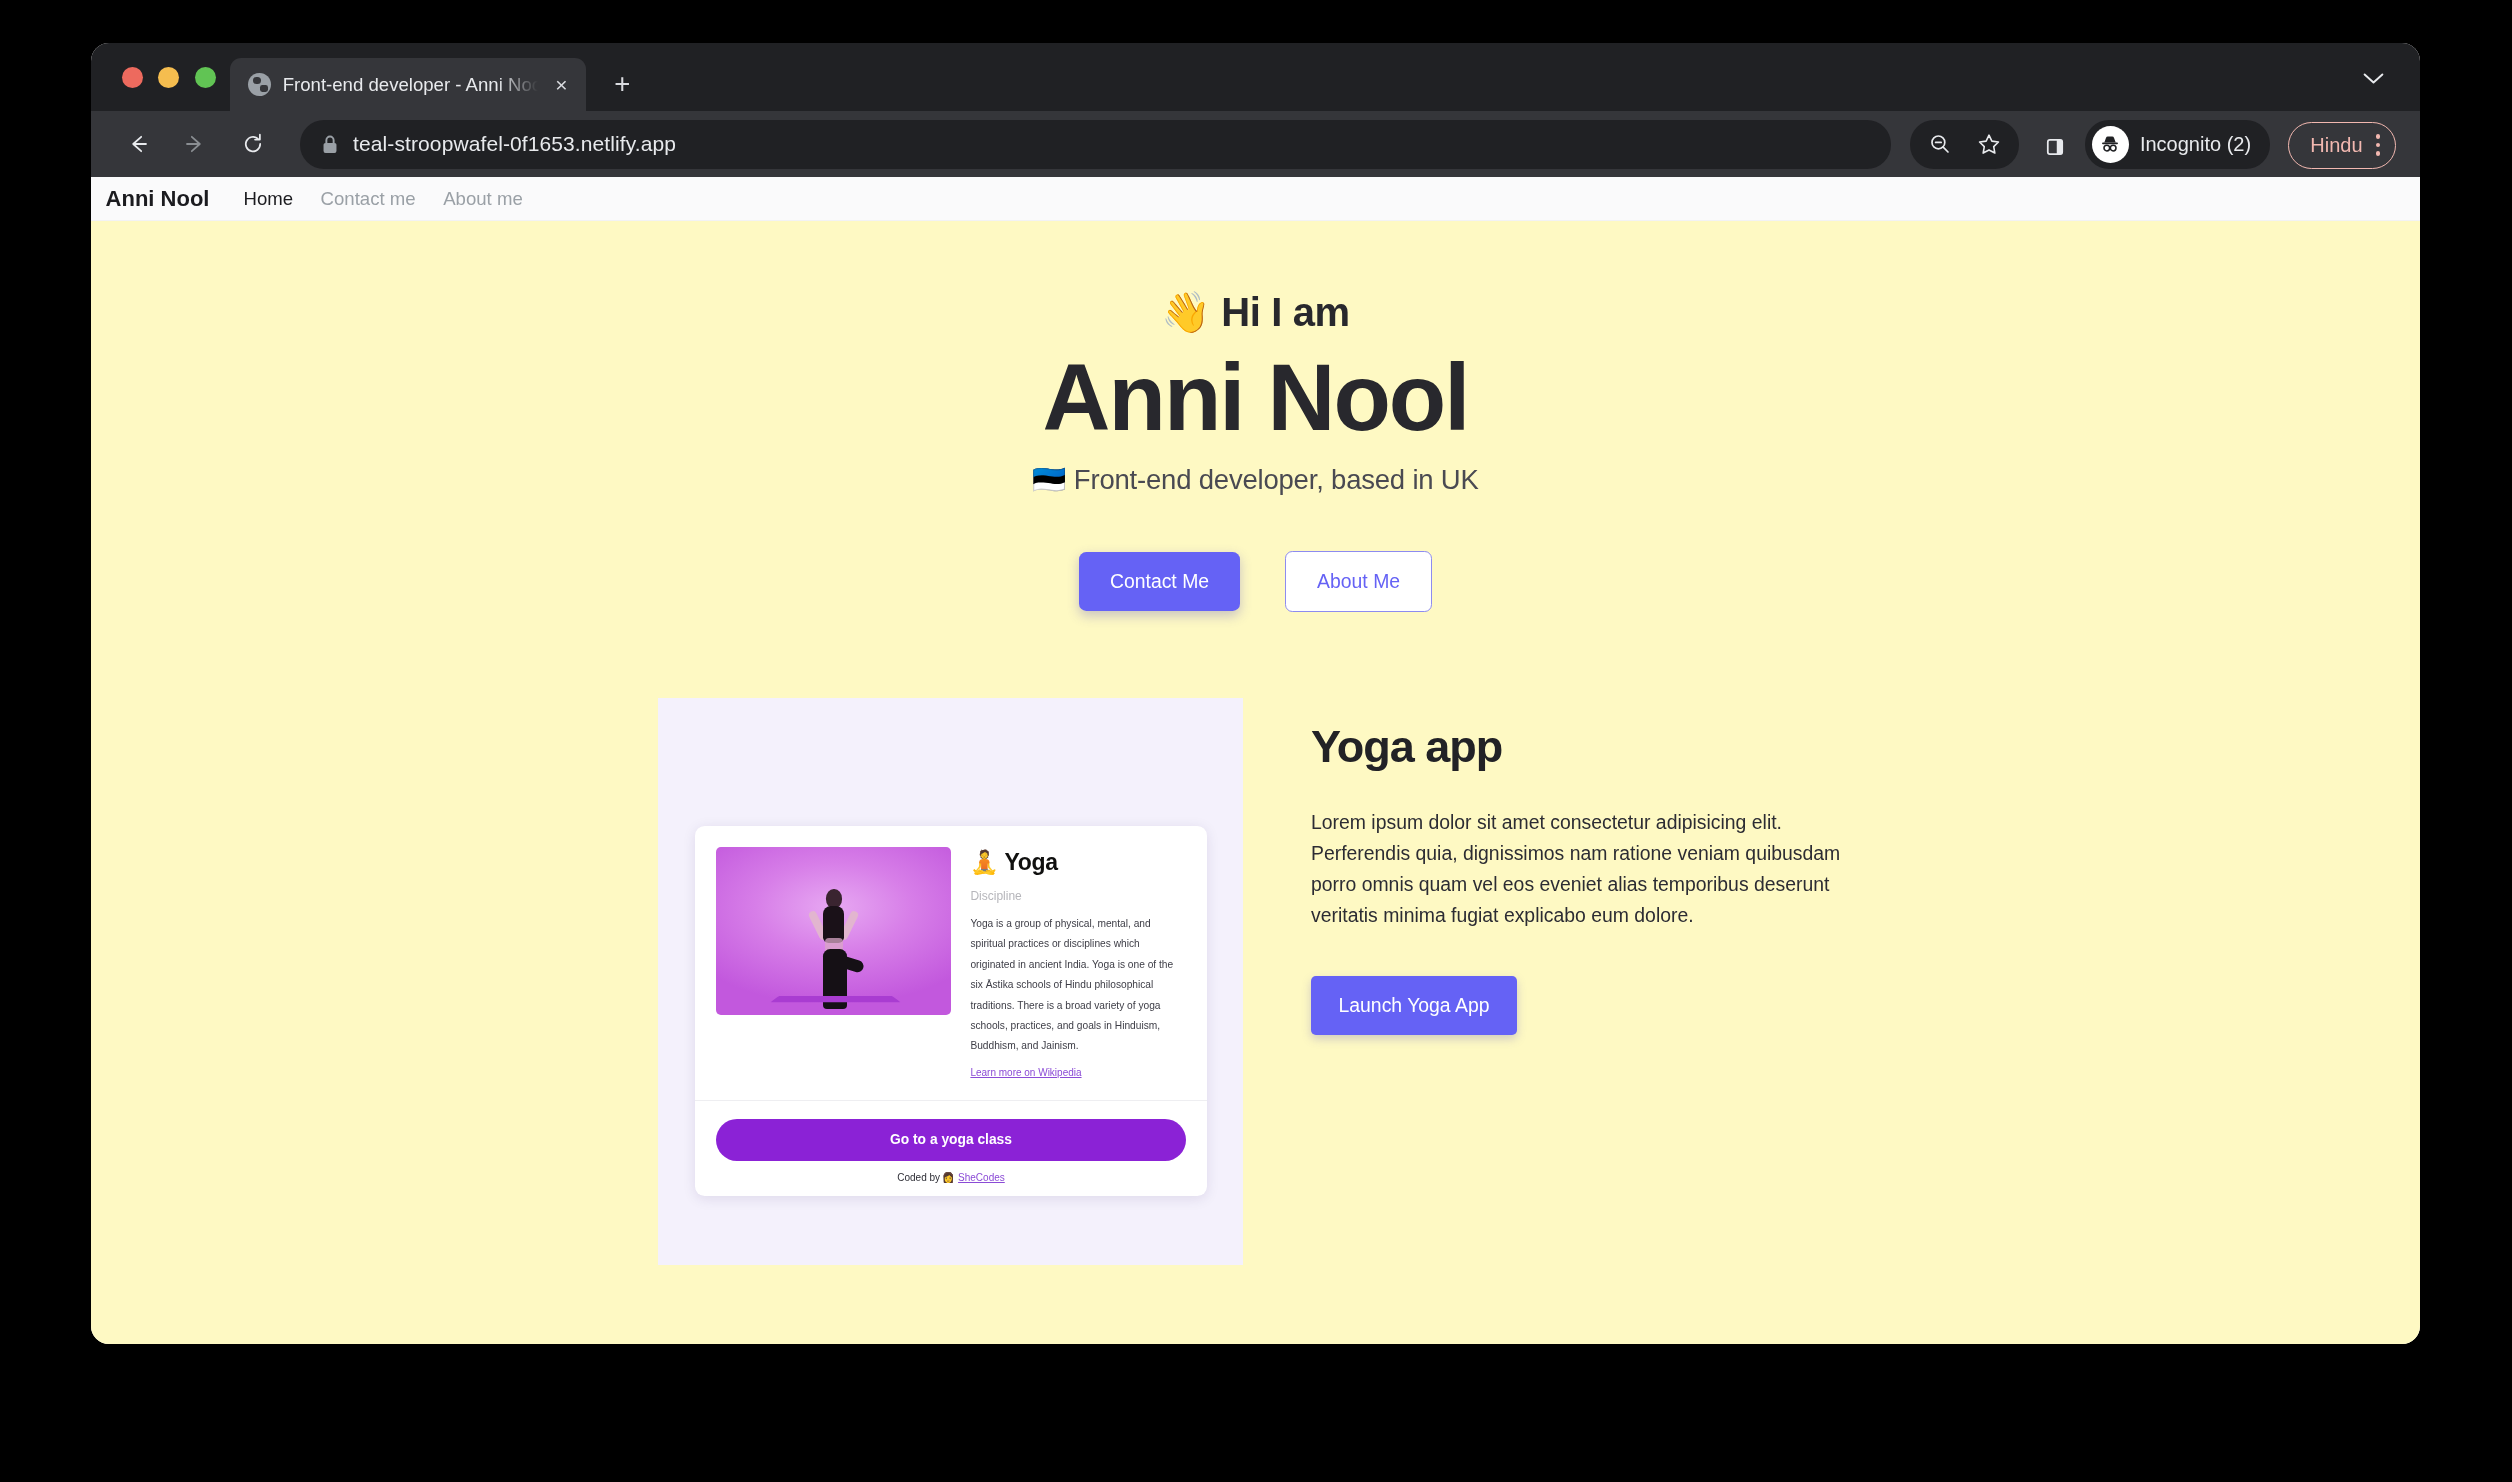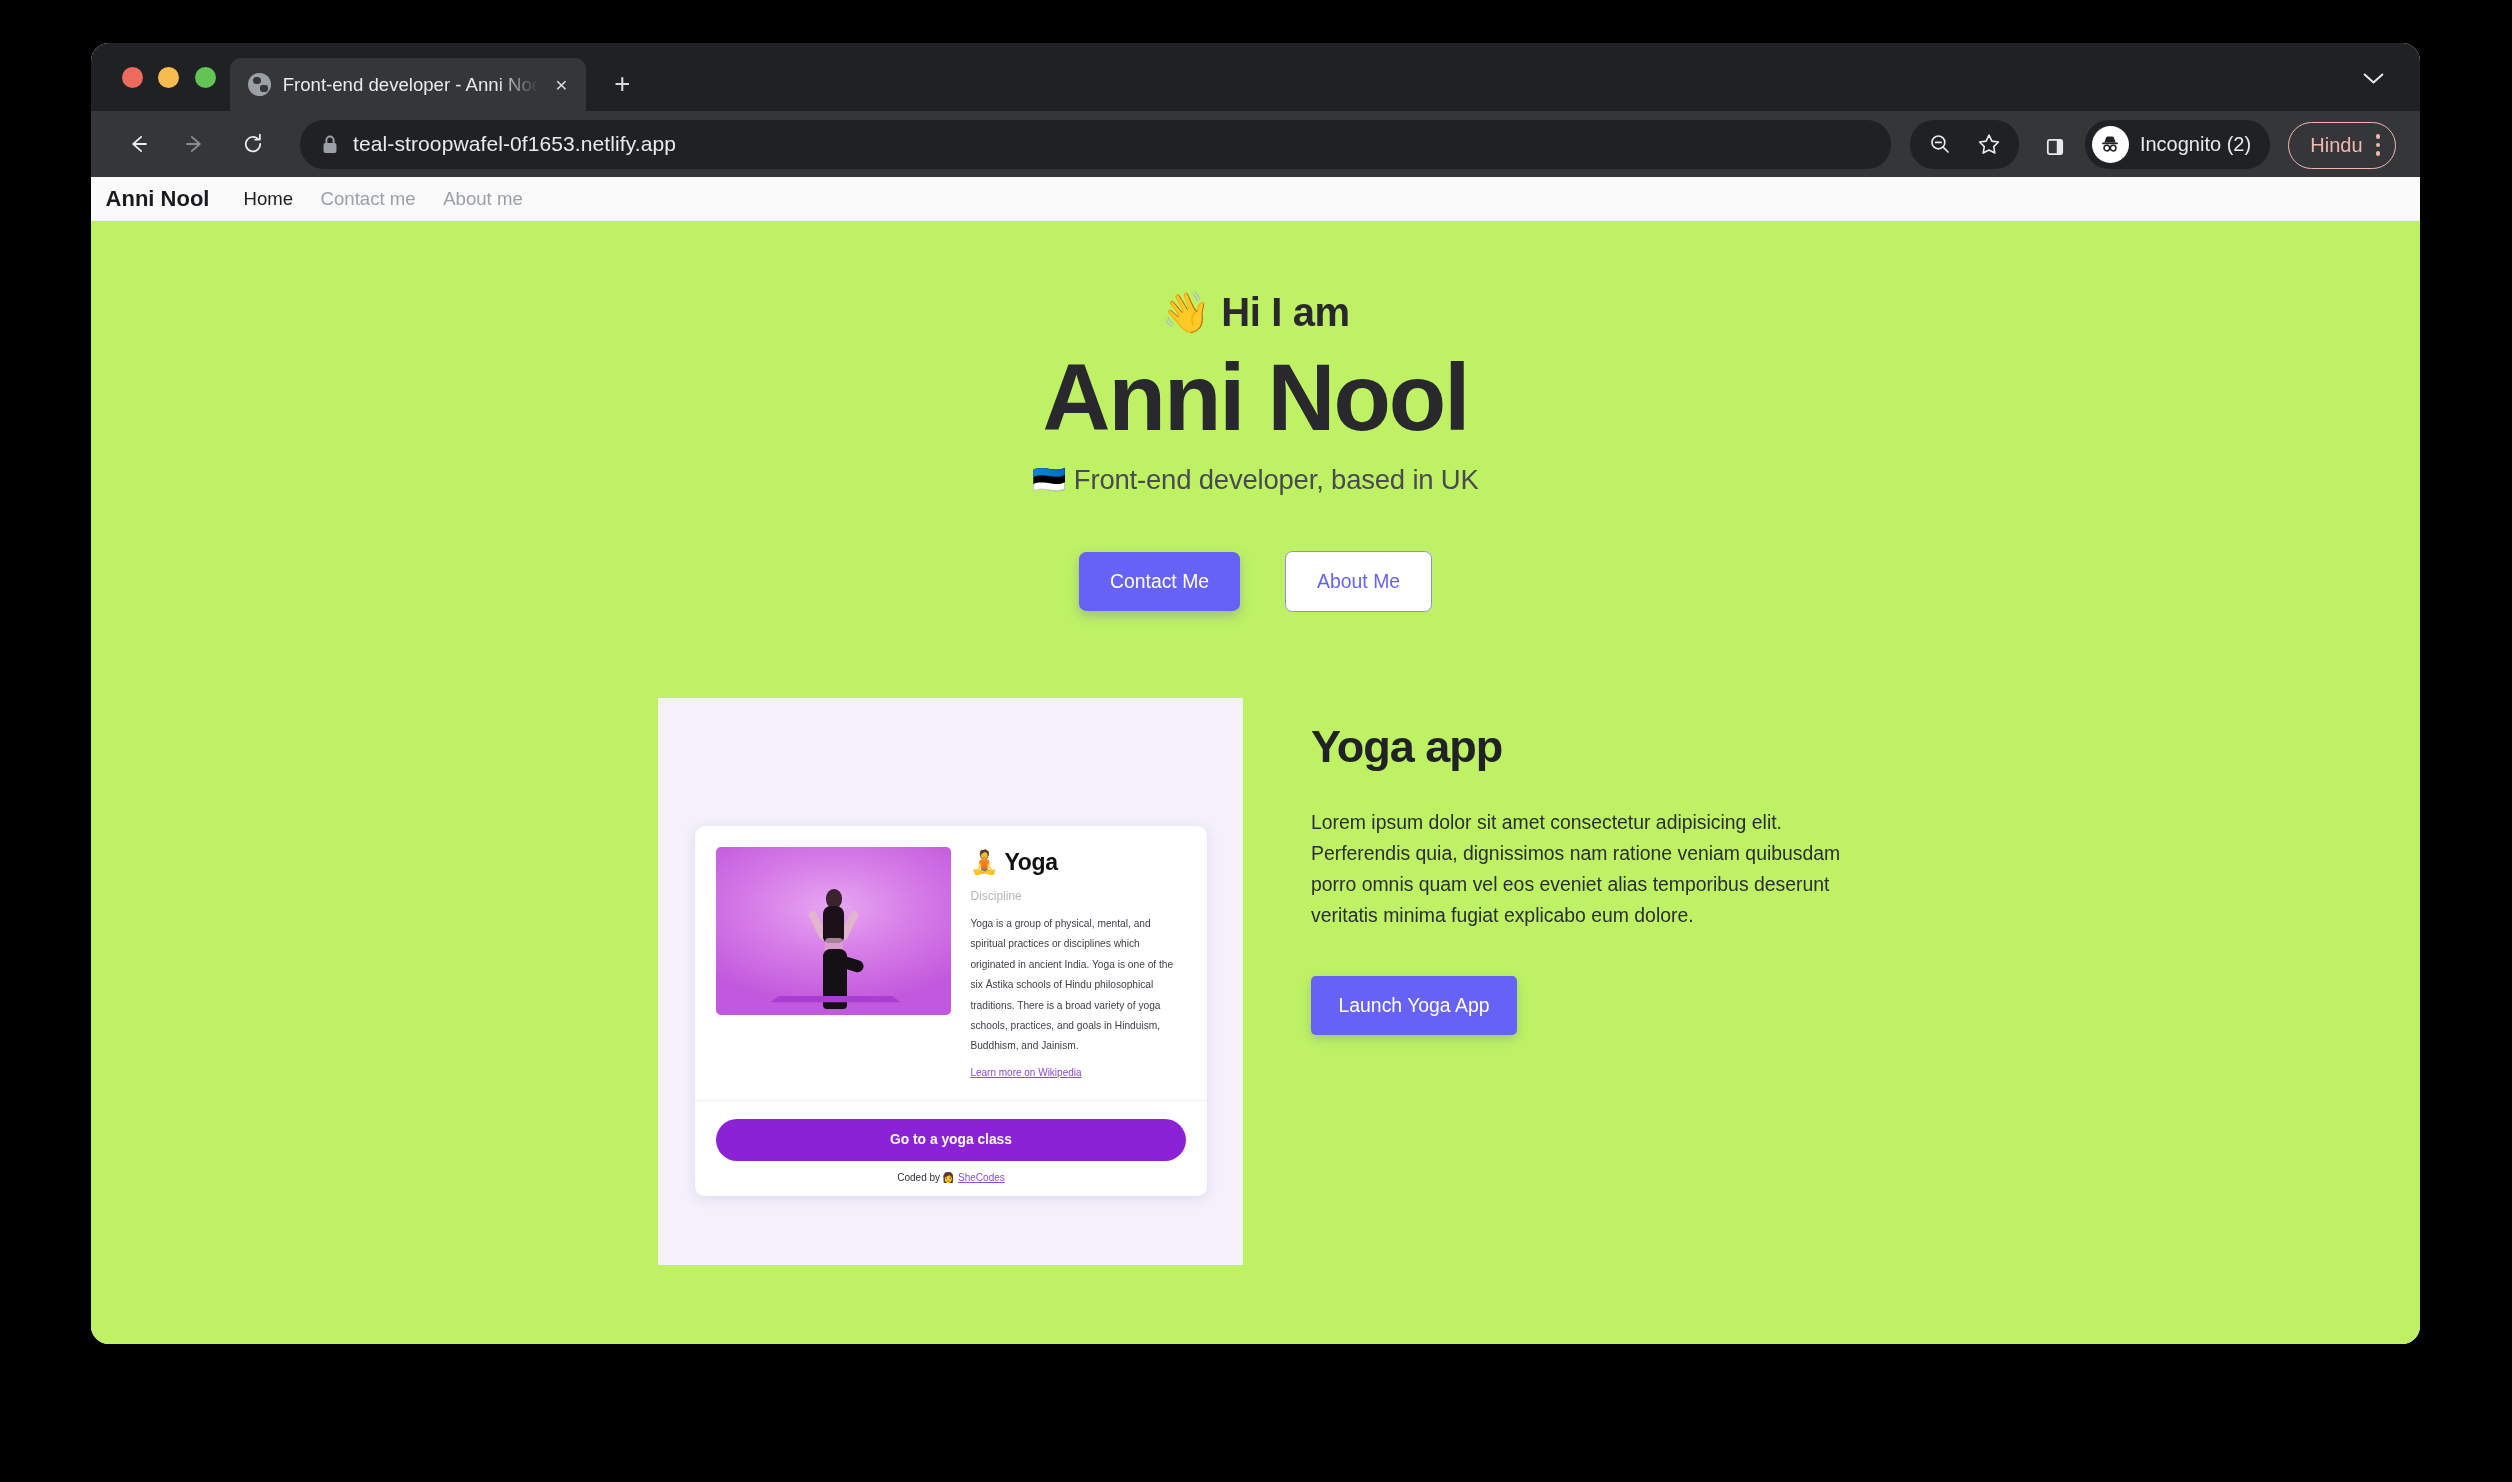--- a/index.html
+++ b/index.html
@@ -126,21 +126,21 @@
     height: 47px; padding: 0 14.6px 0 21px; margin-left: 14.6px;
   }
   #update-label { color: #f2b8b0; font-size: 20px; }
   #kebab-icon { display: flex; flex-direction: column; gap: 4px; }
   #kebab-icon i { width: 4.9px; height: 4.9px; border-radius: 50%; background: #f2b8b0; display: block; }
 
   
   #page {
     position: relative;
     height: calc(1301px - 68px - 66px);
-    background: #bef264;
+    background: #fef9c3;
     overflow: hidden;
   }
 
   
   #site-nav {
     height: 44px; background: #fafafb;
     display: flex; align-items: center;
     padding: 0 0 0 14.6px; gap: 0;
     border-bottom: 0.8px solid #f2f2f4;
   }

